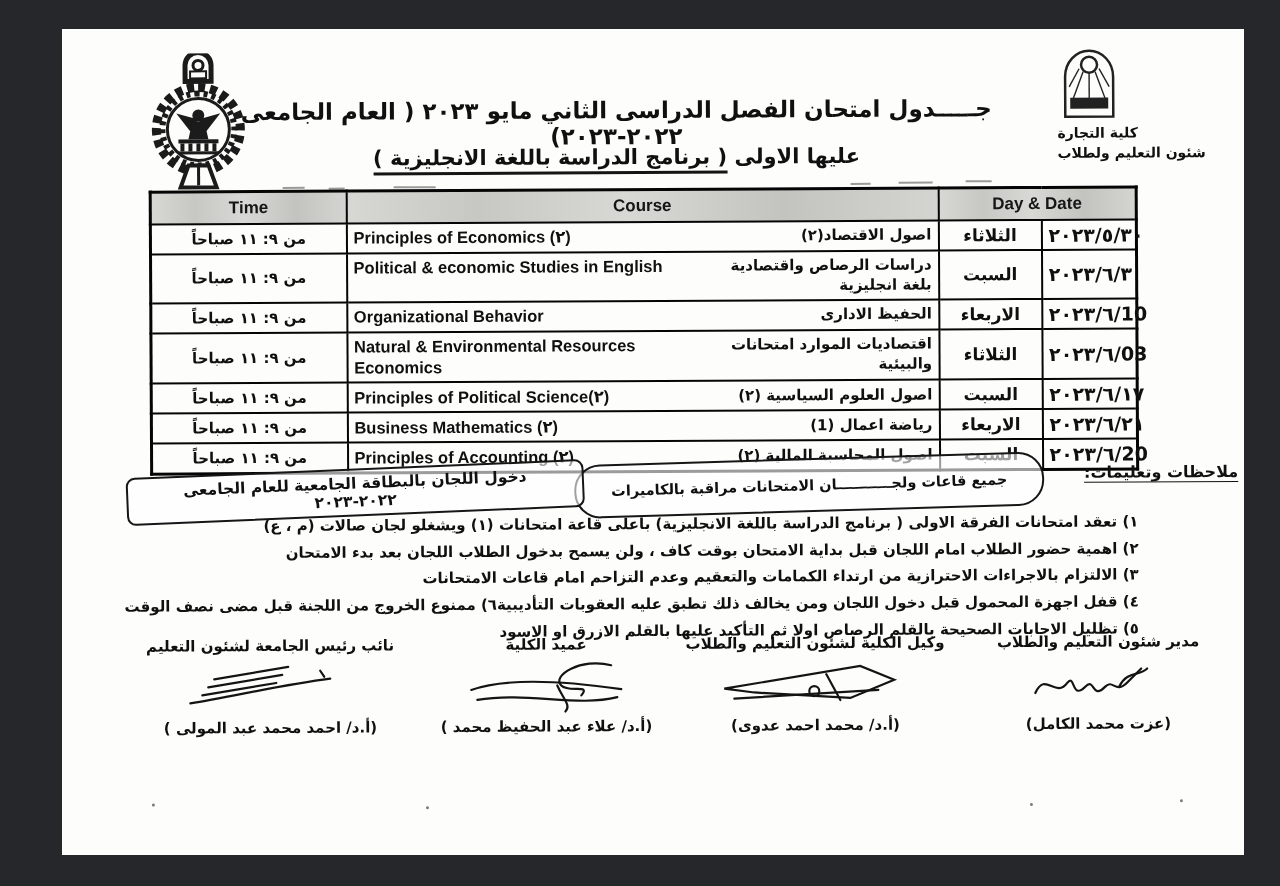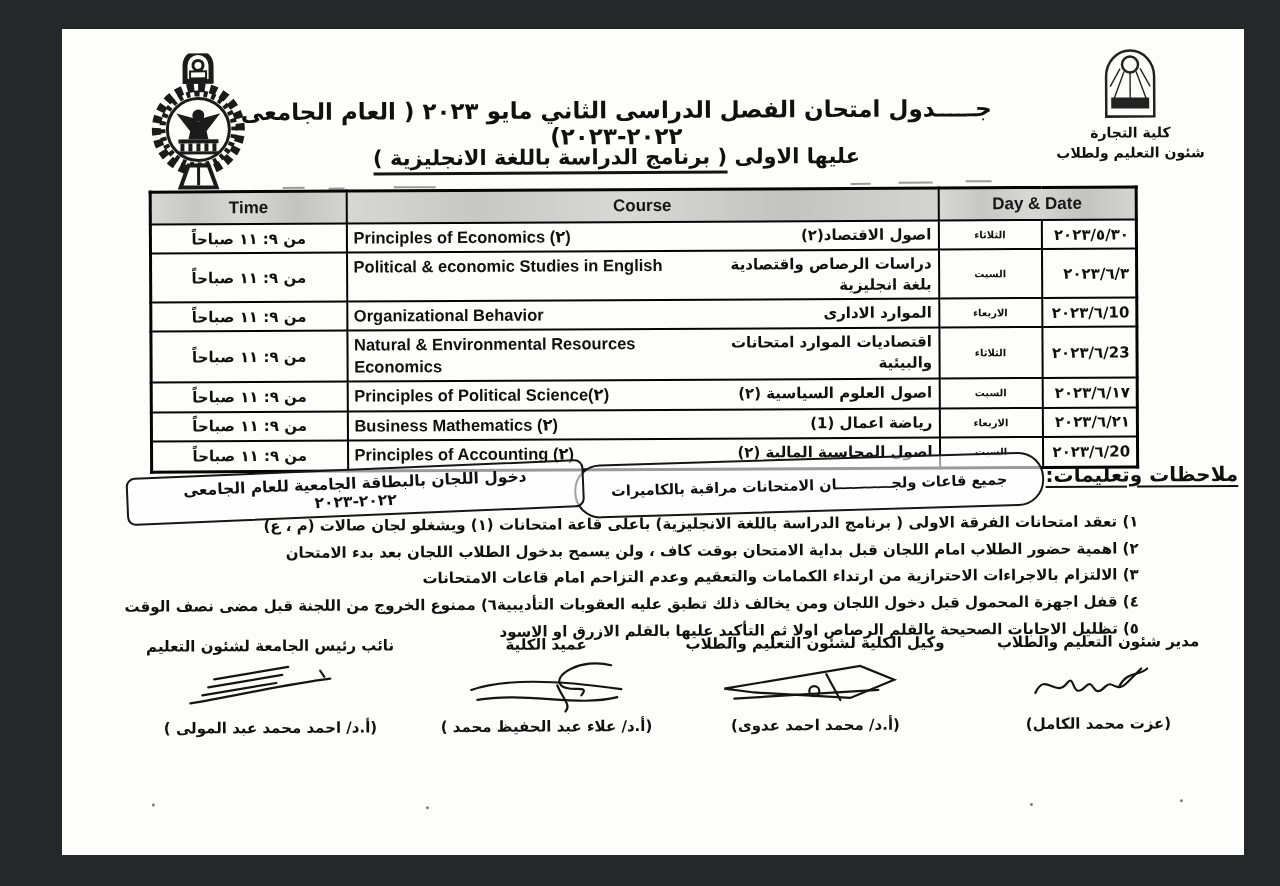--- a/index.html
+++ b/index.html
@@ -10,21 +10,21 @@
     -webkit-font-smoothing:antialiased;
   }
   .sheet{
     position:absolute;left:62px;top:29px;width:1182px;height:826px;
     background:#fdfdfc;color:#101010;
   }
   .sheet-inner{position:absolute;inset:0;transform:rotate(-0.3deg);transform-origin:50% 50%;}
 
   
   .emblem-left{position:absolute;left:86px;top:22px;width:104px;height:142px;}
-  .letterhead-right{position:absolute;right:20px;top:20px;width:184px;text-align:center;direction:rtl;}
+  .letterhead-right{position:absolute;right:1px;top:20px;width:184px;text-align:left;direction:rtl;}
   .letterhead-right .lh-line{font-size:14px;font-weight:bold;line-height:1.45;}
 
   
   .doc-title{
     position:absolute;top:68px;left:150px;right:220px;text-align:center;direction:rtl;
     font-size:23px;font-weight:bold;letter-spacing:.2px;
   }
   .doc-subtitle{
     position:absolute;top:116px;left:150px;right:220px;text-align:center;direction:rtl;
     font-size:21px;font-weight:bold;
@@ -40,35 +40,35 @@
     border:3px solid #050505;
   }
   table.exam th,table.exam td{border:2.5px solid #050505;padding:3px 6px;}
   table.exam th{
     font-family:"Liberation Sans","DejaVu Sans",sans-serif;
     font-size:17px;font-weight:bold;height:24px;color:#161616;
     background:linear-gradient(90deg,#d7d7d3 0%,#c7c7c3 22%,#d8d8d4 47%,#c3c3bf 74%,#d4d4d0 100%);
   }
   td.c-time{width:196px;text-align:center;direction:rtl;font-size:15px;font-weight:bold;}
   td.c-course{width:592px;}
-  td.c-day{width:100px;text-align:center;direction:rtl;font-size:10px;font-weight:bold;margin-top:38px;}
-  td.c-date{width:90px;text-align:right;direction:ltr;font-size:15px;font-weight:bold;white-space:nowrap;}
+  td.c-day{width:100px;text-align:center;direction:rtl;font-size:17px;font-weight:bold;margin-top:38px;}
+  td.c-date{width:90px;text-align:right;direction:ltr;font-size:19px;font-weight:bold;white-space:nowrap;}
   .course-wrap{display:flex;justify-content:space-between;align-items:flex-start;direction:ltr;}
   .course-wrap .en{
     font-family:"Liberation Sans","DejaVu Sans",sans-serif;
     font-size:16.5px;font-weight:bold;max-width:335px;line-height:1.3;text-align:left;
   }
   .course-wrap .ar{
     direction:rtl;text-align:right;font-size:15px;font-weight:bold;max-width:235px;line-height:1.35;
   }
 
   
   .notes-heading{
     position:absolute;right:6px;top:436px;direction:rtl;
-    font-size:20px;font-weight:bold;text-decoration:underline;text-underline-offset:4px;
+    font-size:16px;font-weight:bold;text-decoration:underline;text-underline-offset:4px;
   }
   .stamp{position:absolute;border:2.5px solid #161616;display:flex;align-items:center;justify-content:center;
     direction:rtl;font-weight:bold;background:rgba(255,255,255,.6);}
   .stamp-cameras{left:512px;top:430px;width:438px;height:50px;border-radius:26px;transform:rotate(-1.4deg);font-size:14.5px;padding:0 14px;text-align:center;}
   .stamp-entry{left:64px;top:438px;width:430px;height:44px;border-radius:9px;transform:rotate(-2.1deg);font-size:15.5px;padding:0 12px;text-align:center;}
 
   .notes-list{position:absolute;top:482px;right:106px;left:40px;direction:rtl;}
   .note-line{
     display:flex;justify-content:space-between;align-items:baseline;direction:rtl;
     font-size:15px;font-weight:bold;line-height:1.78;white-space:nowrap;
@@ -195,37 +195,37 @@
             </td>
             <td class="c-day">السبت</td>
             <td class="c-date">٢٠٢٣/٦/٣</td>
           </tr>
 
           <tr>
             <td class="c-time">من ٩: ١١ صباحاً</td>
             <td class="c-course">
               <div class="course-wrap">
                 <span class="en">Organizational Behavior</span>
-                <span class="ar">الموارد الادارى</span>
+                <span class="ar">الحفيظ الادارى</span>
               </div>
             </td>
             <td class="c-day">الاربعاء</td>
             <td class="c-date">٢٠٢٣/٦/10</td>
           </tr>
 
           <tr>
             <td class="c-time">من ٩: ١١ صباحاً</td>
             <td class="c-course">
               <div class="course-wrap">
                 <span class="en">Natural &amp; Environmental Resources Economics</span>
                 <span class="ar">اقتصاديات الموارد امتحانات والبيئية</span>
               </div>
             </td>
             <td class="c-day">الثلاثاء</td>
-            <td class="c-date">٢٠٢٣/٦/23</td>
+            <td class="c-date">٢٠٢٣/٦/03</td>
           </tr>
 
           <tr>
             <td class="c-time">من ٩: ١١ صباحاً</td>
             <td class="c-course">
               <div class="course-wrap">
                 <span class="en">Principles of Political Science(٢)</span>
                 <span class="ar">اصول العلوم السياسية (٢)</span>
               </div>
             </td>

